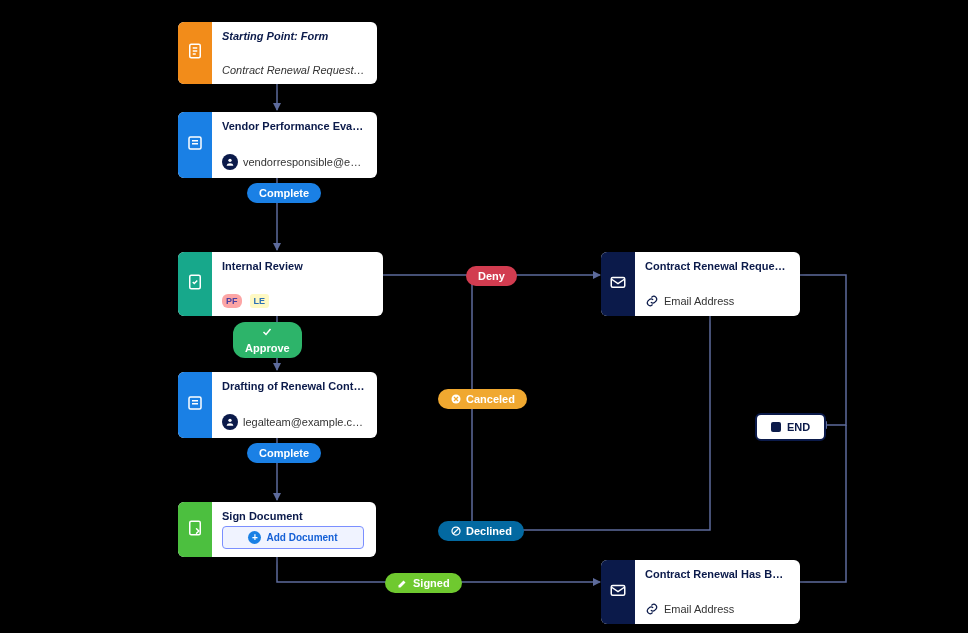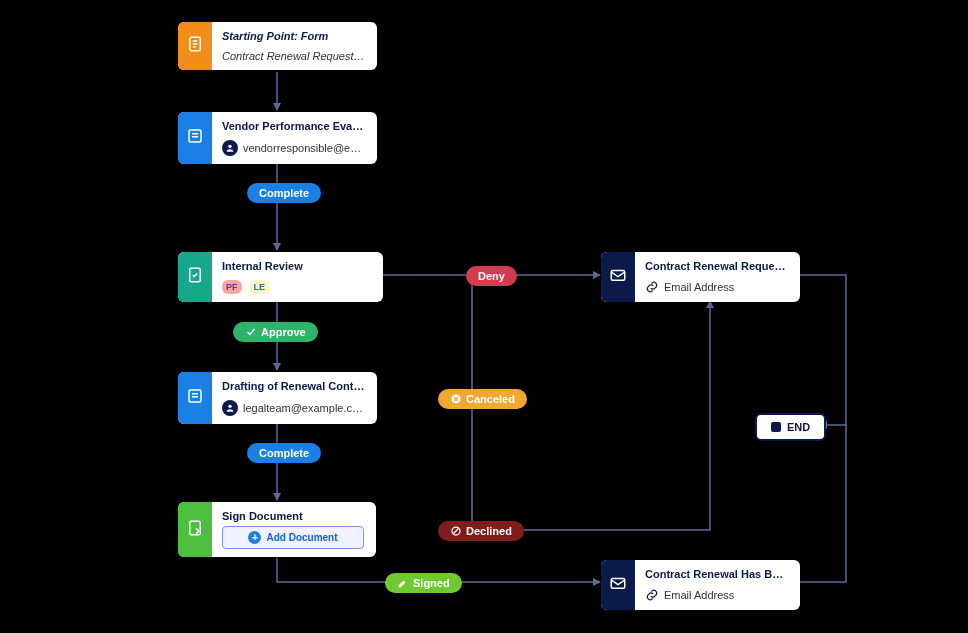--- a/index.html
+++ b/index.html
@@ -3,42 +3,42 @@
 <meta charset="utf-8">
 <style>
   * { box-sizing: border-box; margin: 0; padding: 0; }
   body { font-family: -apple-system, BlinkMacSystemFont, "Segoe UI", Arial, sans-serif; background: #000; width: 968px; height: 633px; position: relative; overflow: hidden; }
   svg.connectors { position: absolute; top: 0; left: 0; width: 968px; height: 633px; z-index: 1; pointer-events: none; }
 
   .node { position: absolute; display: flex; background: #fff; border-radius: 6px; box-shadow: 0 2px 6px rgba(0,0,0,0.2); overflow: hidden; z-index: 5; }
   .node .iconbar { width: 34px; display: flex; align-items: center; justify-content: center; color: #fff; flex-shrink: 0; }
   .node .body { padding: 8px 12px 8px 10px; min-width: 0; flex: 1; }
   .node .title { font-size: 11px; font-weight: 700; color: #0b1a4a; white-space: nowrap; overflow: hidden; text-overflow: ellipsis; }
-  .node .sub { font-size: 11px; color: #333; margin-top: 8px; display: flex; align-items: center; gap: 5px; white-space: nowrap; overflow: hidden; text-overflow: ellipsis; }
+  .node .sub { font-size: 11px; color: #333; margin-top: 22px; display: flex; align-items: center; gap: 5px; white-space: nowrap; overflow: hidden; text-overflow: ellipsis; }
 
   .avatar { width: 16px; height: 16px; border-radius: 50%; background: #0b1a4a; color: #fff; display: inline-flex; align-items: center; justify-content: center; flex-shrink: 0; }
   .avatar svg { width: 10px; height: 10px; }
   .link-ic { width: 14px; height: 14px; display: inline-flex; align-items: center; justify-content: center; flex-shrink: 0; color: #0b1a4a; }
   .link-ic svg { width: 14px; height: 14px; }
 
   .tag { display: inline-block; font-size: 9px; font-weight: 600; padding: 2px 4px; border-radius: 3px; margin-right: 3px; }
   .tag-pf { background: #fca5a5; color: #4a3fa0; border-radius: 6px; }
   .tag-le { background: #fef9c3; color: #2a6fb5; }
 
   .add-doc { border: 1px solid #7b8fff; background: #f0f3ff; color: #1560d6; border-radius: 4px; font-size: 10px; font-weight: 600; padding: 4px 8px; display: flex; align-items: center; justify-content: center; gap: 5px; margin-top: 4px; }
   .add-doc .plus { width: 13px; height: 13px; border-radius: 50%; background: #1a80e5; color: #fff; display: inline-flex; align-items: center; justify-content: center; font-size: 10px; line-height: 1; }
 
   .badge { position: absolute; display: inline-flex; align-items: center; gap: 4px; color: #fff; font-size: 11px; font-weight: 600; padding: 4px 12px; border-radius: 12px; z-index: 6; justify-content: flex-end; }
   .badge .bic { width: 12px; height: 12px; display: inline-flex; align-items: center; justify-content: center; }
   .badge .bic svg { width: 12px; height: 12px; }
   .badge-blue { background: #1a80e5; }
-  .badge-green { background: #2db46a; }
+  .badge-green { background: #2db46a; flex-direction: column; }
   .badge-red { background: #d23c50; margin-left: 14px; }
   .badge-amber { background: #f0a830; }
-  .badge-orange { background: #7f1d1d; }
+  .badge-orange { background: #0369a1; }
   .badge-lime { background: #6fc92f; }
 
   .end-node { position: absolute; background: #fff; border: 2px solid #0b1a4a; border-radius: 6px; padding: 6px 14px; font-size: 11px; font-weight: 700; color: #0b1a4a; display: flex; align-items: center; gap: 6px; z-index: 5; text-align: center; }
   .end-sq { width: 10px; height: 10px; background: #0b1a4a; border-radius: 2px; }
 
   .ico svg { width: 18px; height: 18px; }
 </style>
 </head>
 <body>
 

